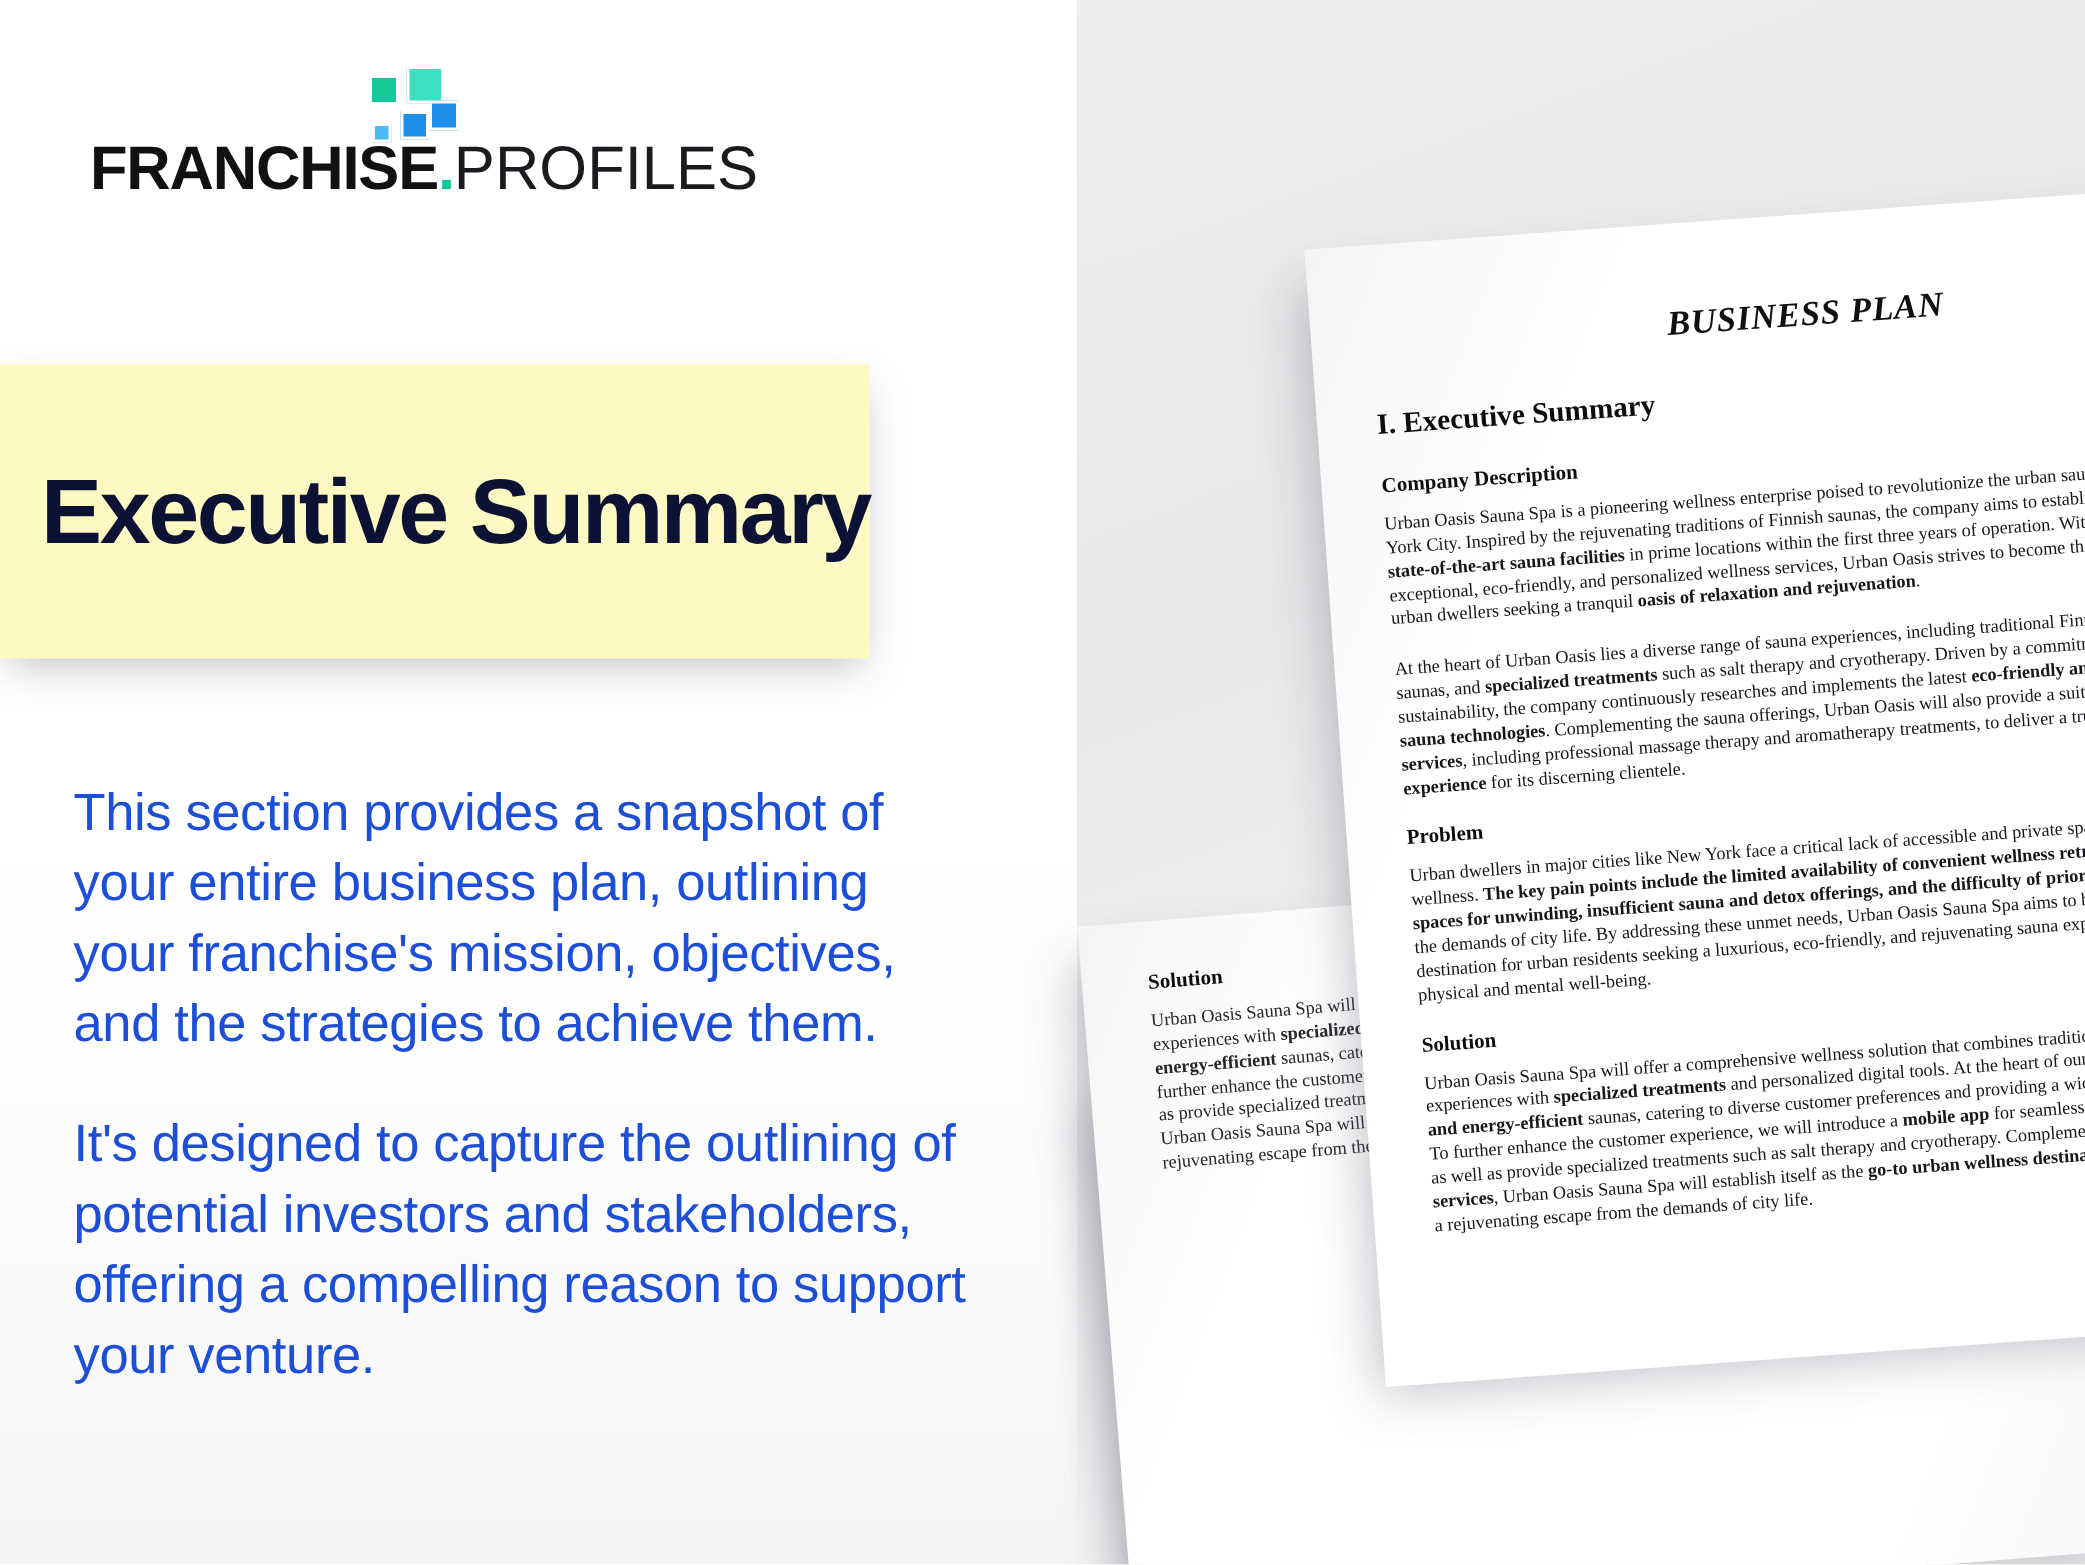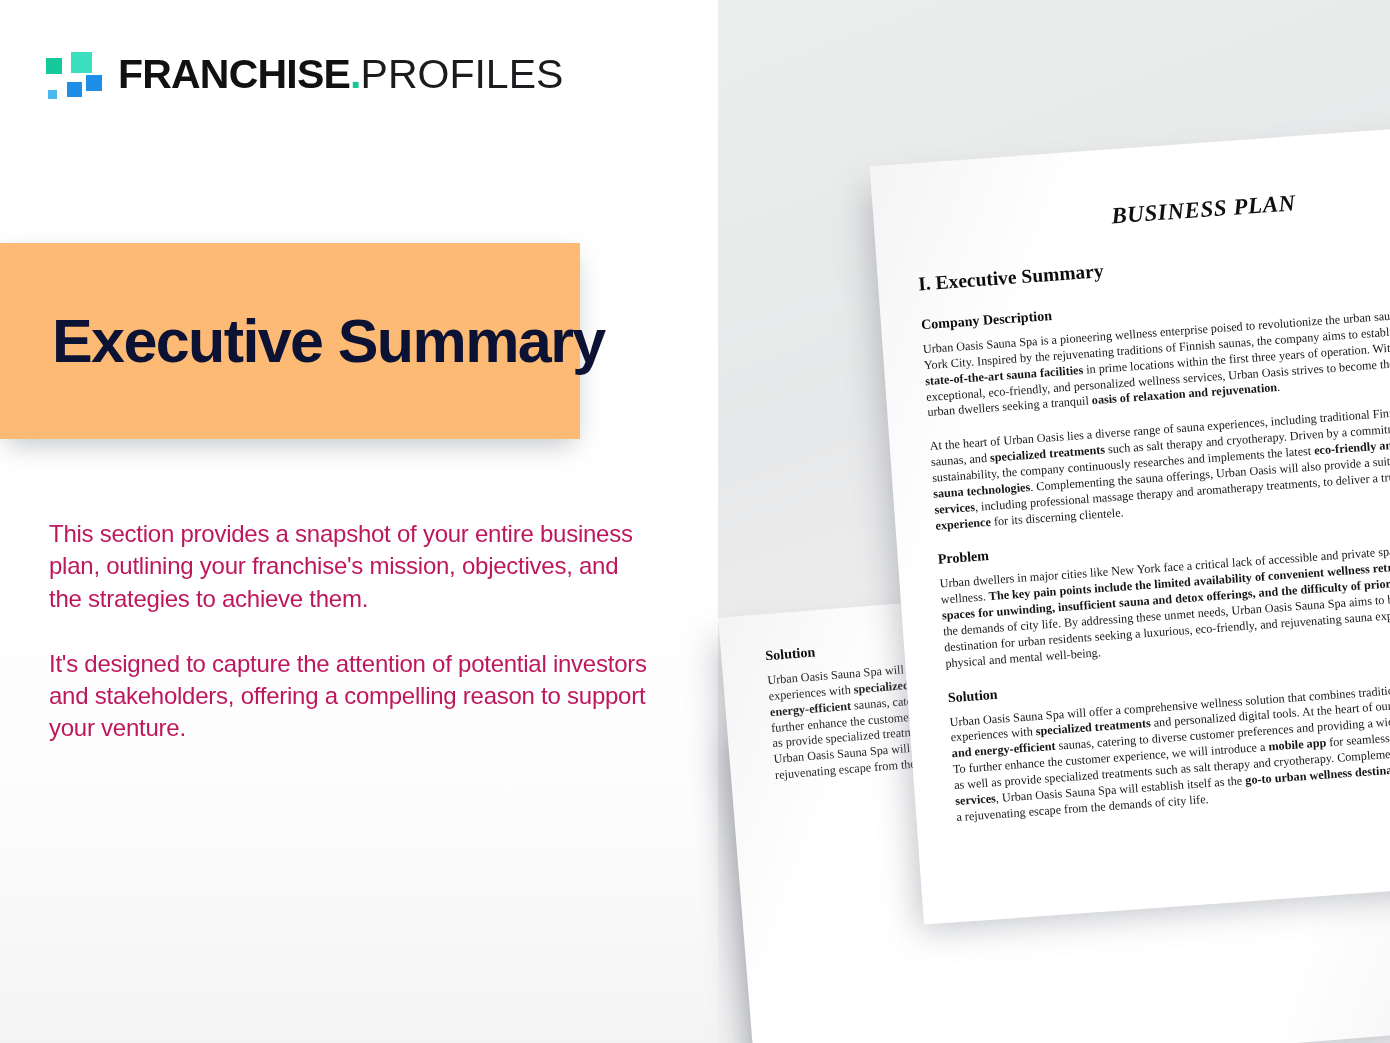--- a/index.html
+++ b/index.html
@@ -39,20 +39,21 @@
   }
 
   
   .logo {
     position: absolute;
     left: 44px;
     top: 44px;
     display: flex;
     align-items: center;
     height: 60px;
+    flex-direction: column;
   }
   .logo-mark {
     position: relative;
     width: 58px;
     height: 48px;
     flex: none;
   }
   .logo-mark i {
     position: absolute;
     display: block;
@@ -76,46 +77,47 @@
   .logo-word .dot    { color: #16c79a; font-weight: 700; }
   .logo-word .light  { font-weight: 300; color: #1b1b1f; letter-spacing: 0px; }
 
   
   .title-band {
     position: absolute;
     left: 0;
     top: 243px;
     width: 580px;
     height: 196px;
-    background: #fdba74;
+    background: #fef9c3;
     box-shadow: 0 10px 26px -6px rgba(90,95,105,.40);
     display: flex;
     align-items: center;
+    justify-content: flex-end;
   }
   .title-band h1 {
     margin-left: 52px;
     font-size: 61px;
     line-height: 1.02;
     font-weight: 700;
     letter-spacing: -1.6px;
     color: #0b1233;
     white-space: nowrap;
   }
 
   
   .body-copy {
     position: absolute;
     left: 49px;
     top: 518px;
     width: 600px;
   }
   .body-copy p {
-    font-size: 24px;
+    font-size: 35px;
     line-height: 1.345;
-    color: #be185d;
+    color: #1d4ed8;
     letter-spacing: -0.25px;
     margin-bottom: 33px;
   }
   .body-copy p:last-child { margin-bottom: 0; }
 
   
   .doc-stack {
     position: absolute;
     left: 700px;
     top: 120px;
@@ -234,21 +236,21 @@
     </div>
     <div class="logo-word"><span class="bold">FRANCHISE</span><span class="dot">.</span><span class="light">PROFILES</span></div>
   </div>
 
   <div class="title-band">
     <h1>Executive Summary</h1>
   </div>
 
   <div class="body-copy">
     <p>This section provides a snapshot of your entire business plan, outlining your franchise's mission, objectives, and the strategies to achieve them.</p>
-    <p>It's designed to capture the attention of potential investors and stakeholders, offering a compelling reason to support your venture.</p>
+    <p>It's designed to capture the outlining of potential investors and stakeholders, offering a compelling reason to support your venture.</p>
   </div>
 
   <div class="doc-stack">
 
     <div class="sheet sheet-back">
       <div class="inner">
         <p class="ghost-p"><b>go-to urban wellness destination</b> for individuals seeking a rejuvenating escape from the demands of city life.</p>
       </div>
     </div>
 

